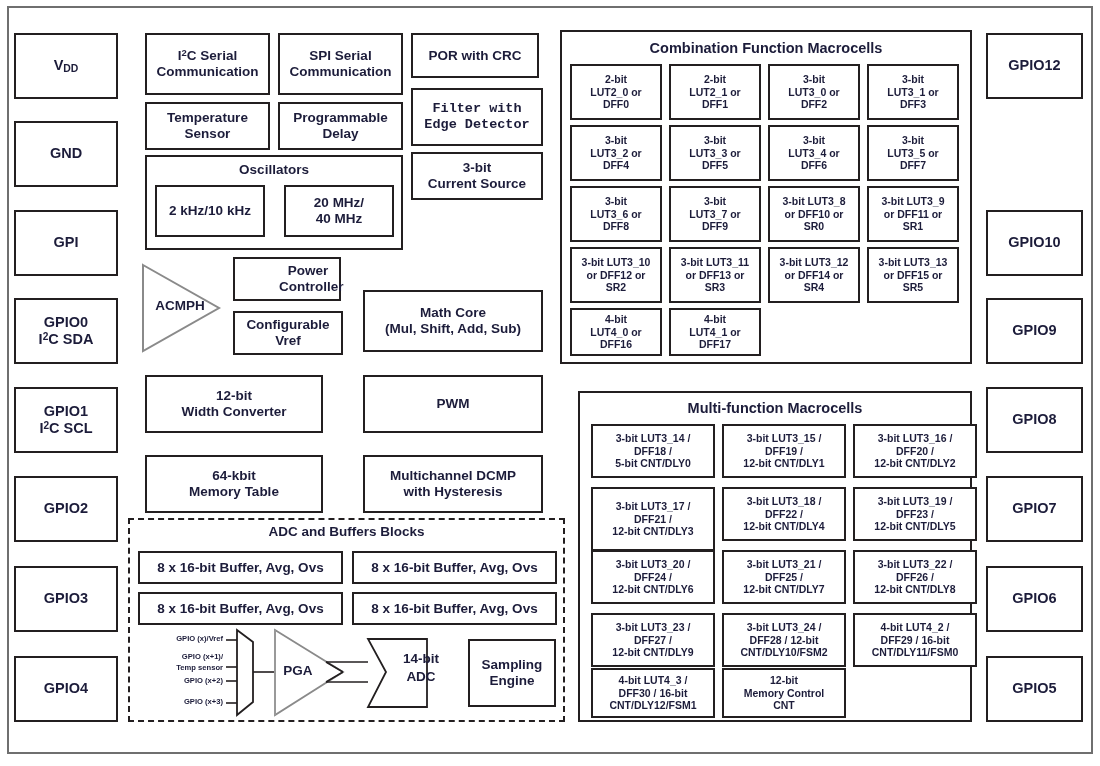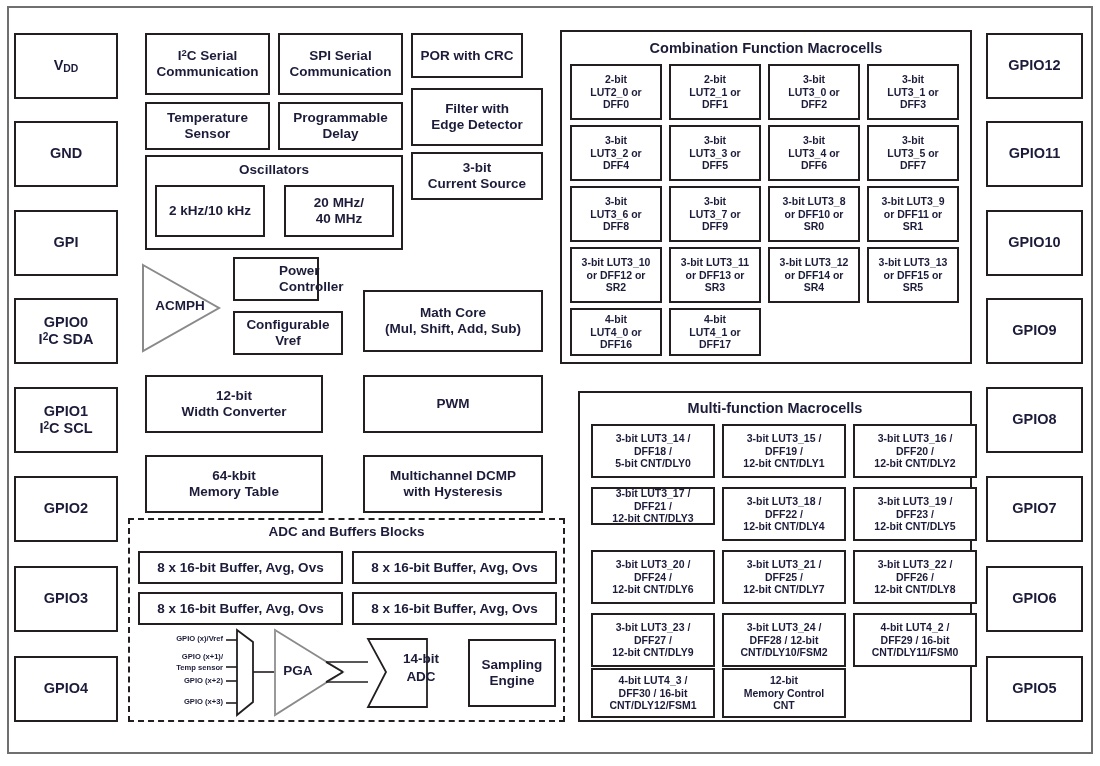--- a/index.html
+++ b/index.html
@@ -122,23 +122,20 @@
     <span class="txt">GPIO3</span>
   </div>
 
   <div class="blk f15" style="left:14px; top:656px; width:104px; height:66px;">
     <span class="txt">GPIO4</span>
   </div>
 
   <div class="blk f15" style="left:986px; top:33px; width:97px; height:66px;">
     <span class="txt">GPIO12</span>
   </div>
-  <div class="blk f15" style="left:986px; top:121px; width:97px; height:66px;">
-    <span class="txt">GPIO11</span>
-  </div>
   <div class="blk f15" style="left:986px; top:210px; width:97px; height:66px;">
     <span class="txt">GPIO10</span>
   </div>
   <div class="blk f15" style="left:986px; top:298px; width:97px; height:66px;">
     <span class="txt">GPIO9</span>
   </div>
   <div class="blk f15" style="left:986px; top:387px; width:97px; height:66px;">
     <span class="txt">GPIO8</span>
   </div>
   <div class="blk f15" style="left:986px; top:476px; width:97px; height:66px;justify-content:center;">
@@ -158,39 +155,39 @@
     </span>
   </div>
 
   <div class="blk f14" style="left:278px; top:33px; width:125px; height:62px;">
     <span class="txt">
       <span>SPI Serial</span><br>
       <span>Communication</span>
     </span>
   </div>
 
-  <div class="blk f14" style="left:411px; top:33px; width:112px; height:45px;justify-content:flex-end;">
+  <div class="blk f14" style="left:411px; top:33px; width:128px; height:45px;justify-content:flex-end;">
     <span class="txt">POR with CRC</span>
   </div>
 
   <div class="blk f14" style="left:145px; top:102px; width:125px; height:48px;">
     <span class="txt">
       <span>Temperature</span><br>
       <span>Sensor</span>
     </span>
   </div>
 
   <div class="blk f14" style="left:278px; top:102px; width:125px; height:48px;">
     <span class="txt">
       <span>Programmable</span><br>
       <span>Delay</span>
     </span>
   </div>
 
-  <div class="blk f14" style="left:411px; top:88px; width:132px; height:58px;">
+  <div class="blk f14" style="left:411px; top:88px; width:132px; height:58px;font-family:Liberation Mono, monospace;">
     <span class="txt">
       <span>Filter with</span><br>
       <span>Edge Detector</span>
     </span>
   </div>
 
   <div class="group" style="left:145px; top:155px; width:258px; height:95px;">
   </div>
   <div class="group-title f14" style="left:145px; top:162px; width:258px;">Oscillators</div>
   <div class="blk f14" style="left:155px; top:185px; width:110px; height:52px;">
@@ -209,21 +206,21 @@
       <span>Current Source</span>
     </span>
   </div>
 
 
   <svg class="svgshape" style="left:140px; top:262px;" width="82" height="92" viewBox="0 0 82 92">
     <polygon points="3,3 79,46 3,89" fill="#ffffff" stroke="#8a8a8a" stroke-width="2"></polygon>
   </svg>
   <div style="position:absolute; left:142px; top:298px; width:76px; text-align:center; font-size:13.5px; font-weight:bold; color:#1c1c3a;">ACMPH</div>
 
-  <div class="blk f14" style="left:233px; top:257px; width:86px; height:44px;padding-left:44px;">
+  <div class="blk f14" style="left:233px; top:257px; width:108px; height:44px;padding-left:44px;">
     <span class="txt">
       <span>Power</span><br>
       <span>Controller</span>
     </span>
   </div>
 
   <div class="blk f14" style="left:233px; top:311px; width:110px; height:44px;">
     <span class="txt">
       <span>Configurable</span><br>
       <span>Vref</span>
@@ -472,21 +469,21 @@
     </span>
   </div>
   <div class="blk f11" style="left:853px; top:424px; width:124px; height:54px;">
     <span class="txt">
       <span>3-bit LUT3_16 /</span><br>
       <span>DFF20 /</span><br>
       <span>12-bit CNT/DLY2</span>
     </span>
   </div>
 
-  <div class="blk f11" style="left:591px; top:487px; width:124px; height:38px;text-align:center;">
+  <div class="blk f11" style="left:591px; top:487px; width:124px; height:64px;text-align:center;">
     <span class="txt">
       <span>3-bit LUT3_17 /</span><br>
       <span>DFF21 /</span><br>
       <span>12-bit CNT/DLY3</span>
     </span>
   </div>
   <div class="blk f11" style="left:722px; top:487px; width:124px; height:54px;">
     <span class="txt">
       <span>3-bit LUT3_18 /</span><br>
       <span>DFF22 /</span><br>

